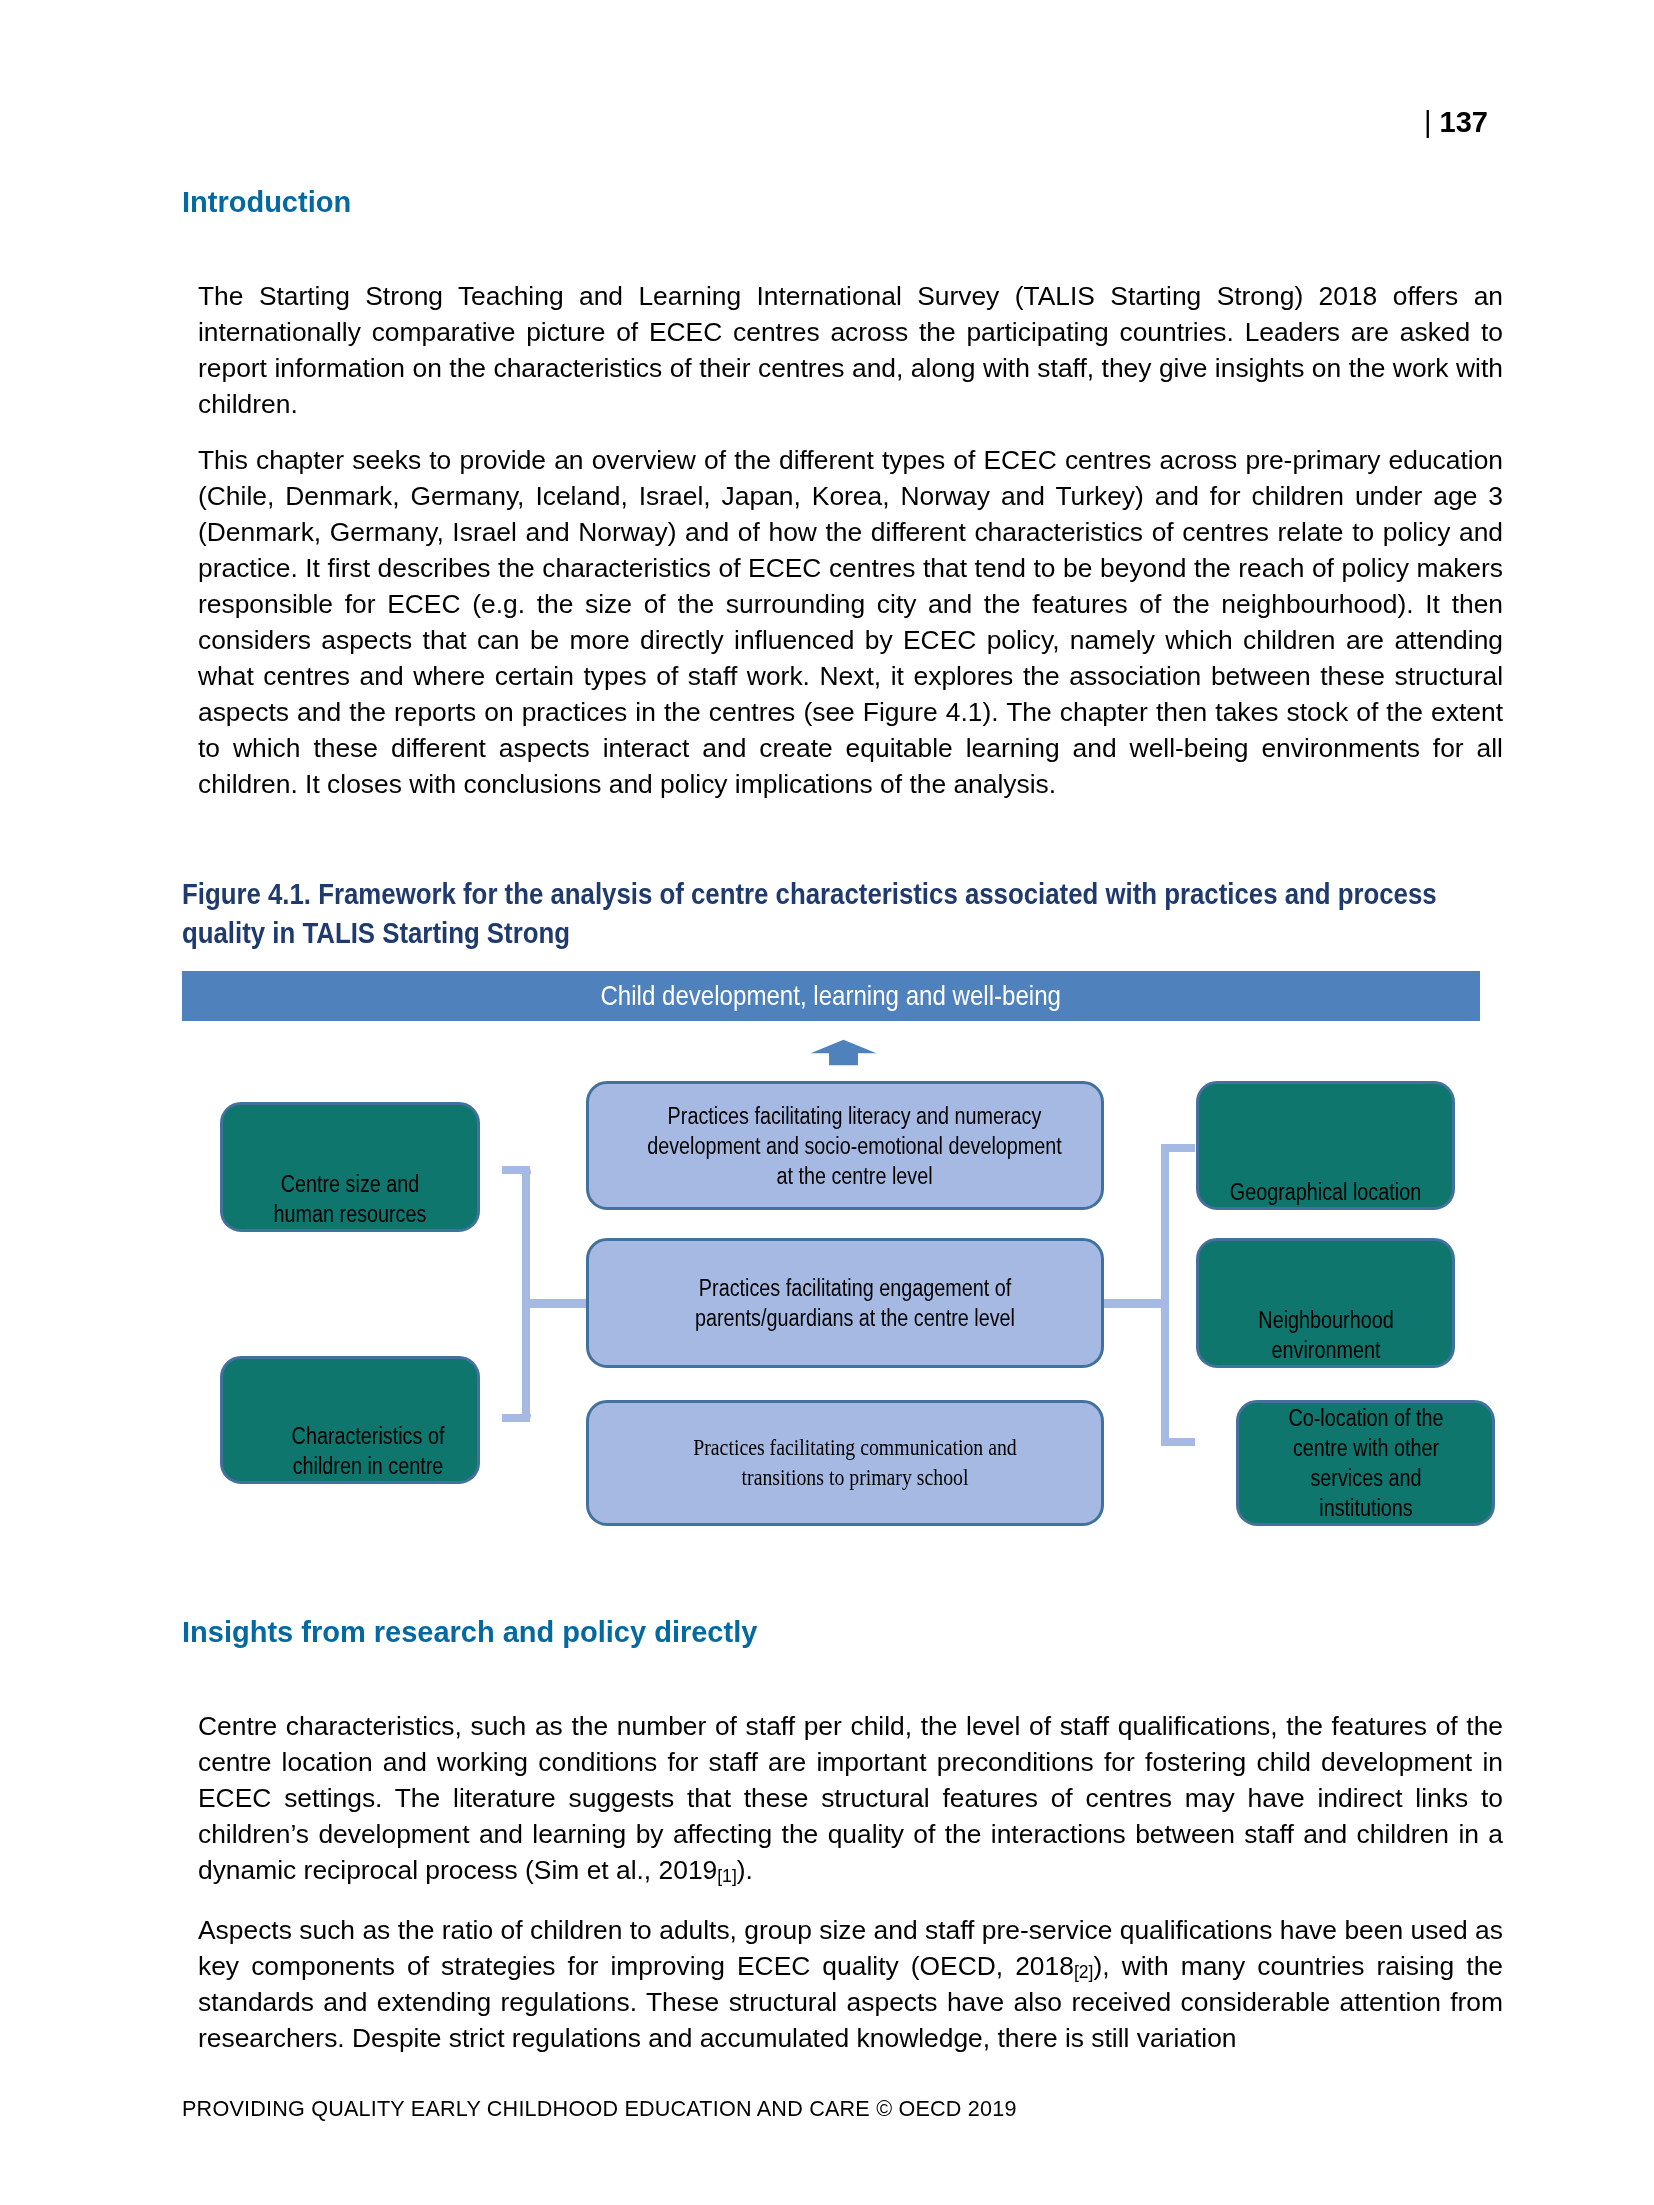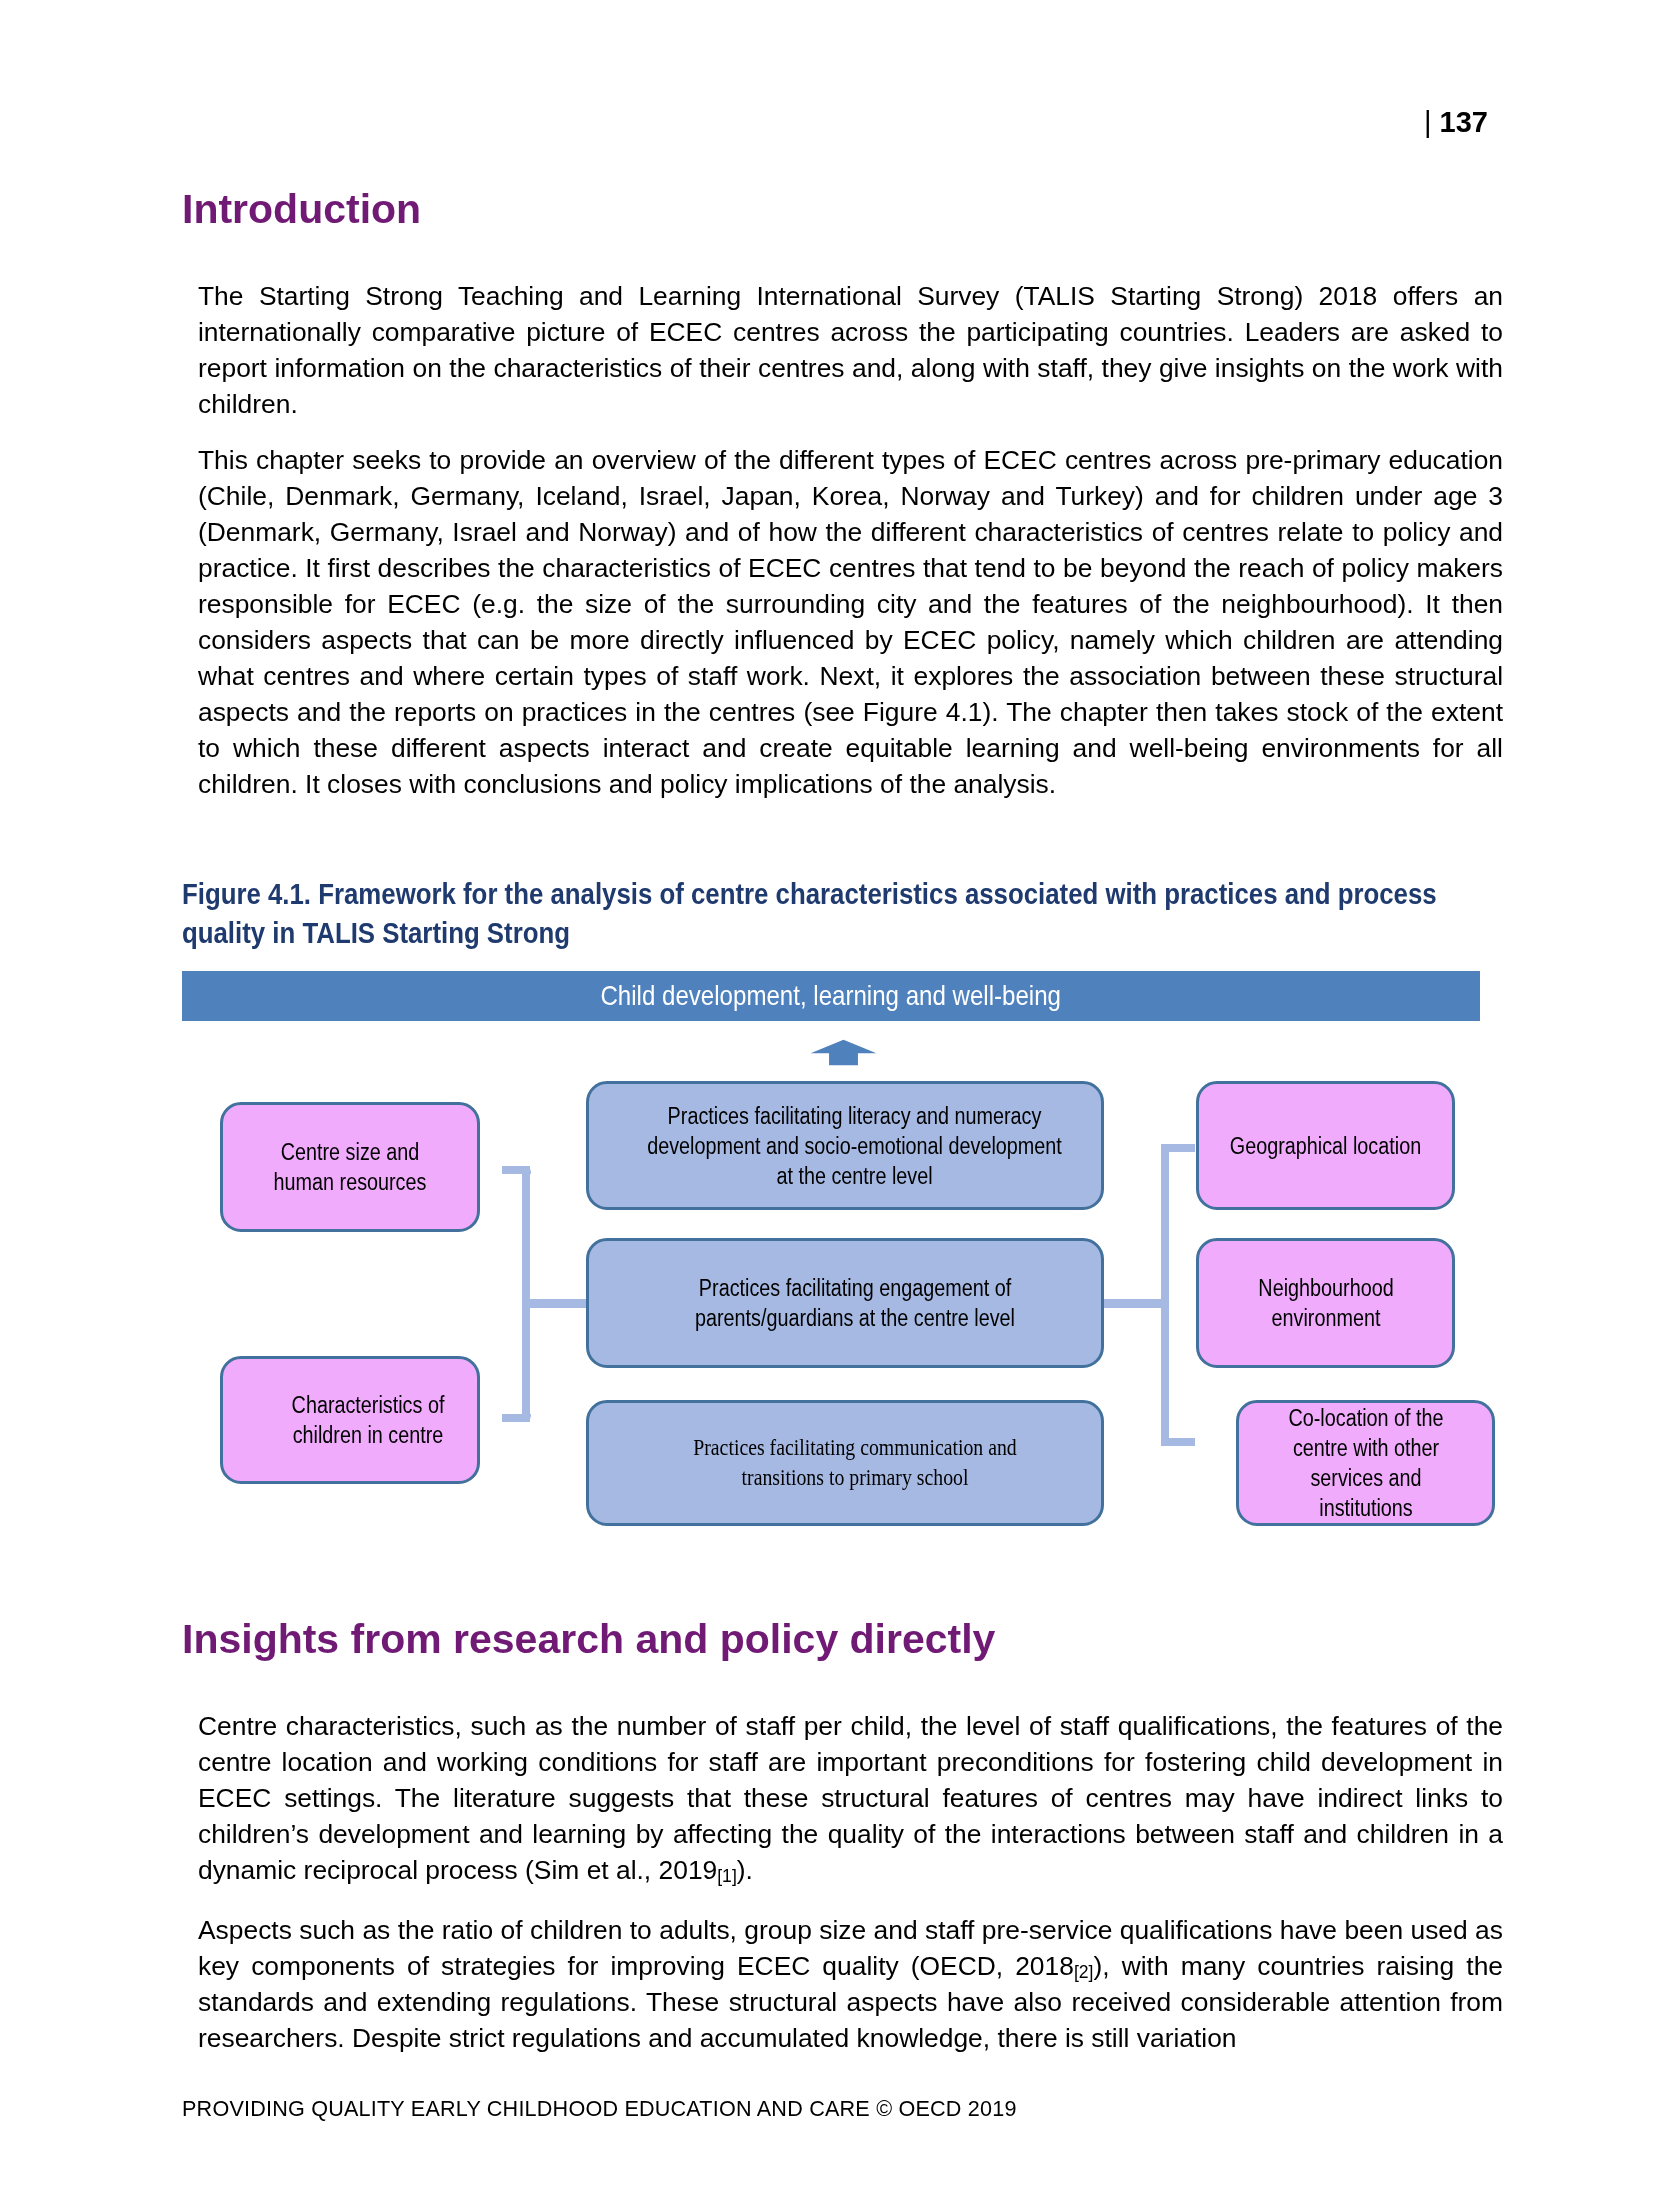--- a/index.html
+++ b/index.html
@@ -1,33 +1,33 @@
 <!DOCTYPE html>
 <html style="font-size:12.8px"><head>
 <meta charset="utf-8">
 <style>
   html, body { margin: 0; padding: 0; background: #ffffff; }
   body { width: 1654px; height: 2205px; position: relative; overflow: hidden;
          font-family: "Liberation Sans", sans-serif; color: #000; }
   .page-num { position: absolute; top: 106px; right: 166px; font-size: 29px; font-weight: bold; }
   .page-num .bar { font-weight: normal; margin-right: 8px; }
-  .h2 { position: absolute; left: 182px; font-size: 41px; font-weight: bold; color: #701a75; margin: 0; }
+  .h2 { position: absolute; left: 182px; font-size: 29px; font-weight: bold; color: #0369a1; margin: 0; }
   .para { position: absolute; left: 182px; width: 1305px; font-size: 26.4px; line-height: 36px;
           text-align: justify; margin: 16px; }
   .para sub { font-size: 17.6px; vertical-align: -3.2px; line-height: 0; }
   .fig-title { position: absolute; left: 182px; top: 874px; width: 1312px; font-size: 30px; font-weight: bold;
                color: #1f3a6e; line-height: 39px; margin: 0; transform: scaleX(0.86); transform-origin: left top; width: 1520px; }
   .banner { position: absolute; left: 182px; top: 971px; width: 1298px; height: 50px; background: #4f81bd;
             color: #ffffff; font-size: 28px; display: flex; align-items: center; justify-content: center; }
   .banner span { display: inline-block; transform: scaleX(0.86); }
   .box { position: absolute; box-sizing: border-box; border: 3.2px solid #41719c; border-radius: 21px;
          display: flex; align-items: center; justify-content: center; text-align: center;
          font-size: 23px; line-height: 30px; }
   .box span { display: inline-block; transform: scaleX(0.86); }
-  .box.light { background: #f0abfc; }
+  .box.light { background: #0f766e; align-items: flex-end; }
   .box.mid { background: #a6b9e2; padding-left: 19px; }
   .bracket { position: absolute; background: #a6b9e2; }
   .footer { position: absolute; left: 182px; top: 2096px; font-size: 21.6px; letter-spacing: 0.2px; }
   svg.arrow { position: absolute; left: 809px; top: 1038px; }
 </style>
 </head>
 <body>
 
 <div class="page-num">
   <span class="bar">|</span><span>137</span>

